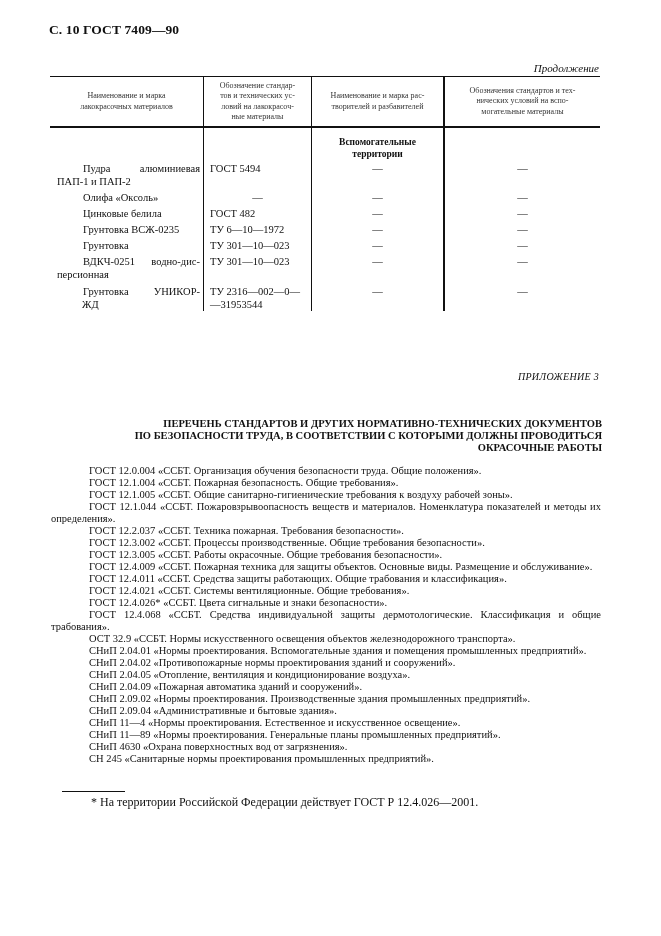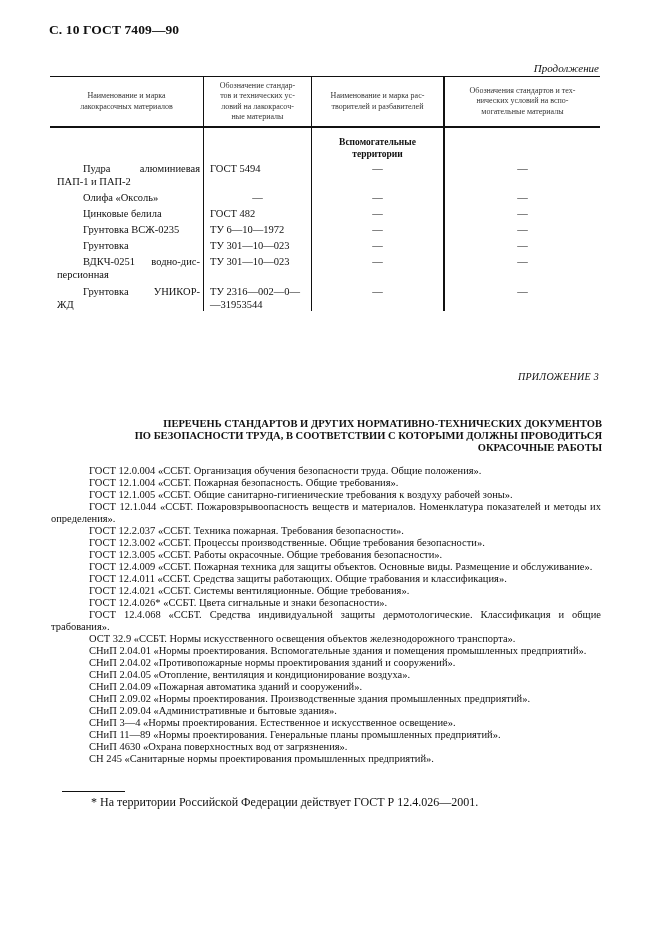--- a/index.html
+++ b/index.html
@@ -158,21 +158,21 @@
       <div style="text-indent:0;">персионная</div>
     </div>
     <div class="std">ТУ 301—10—023</div>
     <div class="solv">—</div>
     <div class="aux">—</div>
   </div>
 
   <div class="row" style="top:210px;">
     <div class="name">
       <div style="text-align:justify;text-align-last:justify;">Грунтовка УНИКОР-</div>
-      <div style="text-indent:0;">ЖД</div>
+      <div style="text-indent:0;margin-left:25px;">ЖД</div>
     </div>
     <div class="std">
       <div>ТУ 2316—002—0—</div>
       <div>—31953544</div>
     </div>
     <div class="solv">—</div>
     <div class="aux">—</div>
   </div>
 </div>
 
@@ -197,20 +197,20 @@
   <p>ГОСТ 12.4.021 «ССБТ. Системы вентиляционные. Общие требования».</p>
   <p>ГОСТ 12.4.026* «ССБТ. Цвета сигнальные и знаки безопасности».</p>
   <p>ГОСТ 12.4.068 «ССБТ. Средства индивидуальной защиты дермотологические. Классификация и общие трабования».</p>
   <p>ОСТ 32.9 «ССБТ. Нормы искусственного освещения объектов железнодорожного транспорта».</p>
   <p>СНиП 2.04.01 «Нормы проектирования. Вспомогательные здания и помещения промышленных предпри­ятий».</p>
   <p>СНиП 2.04.02 «Противопожарные нормы проектирования зданий и сооружений».</p>
   <p>СНиП 2.04.05 «Отопление, вентиляция и кондиционирование воздуха».</p>
   <p>СНиП 2.04.09 «Пожарная автоматика зданий и сооружений».</p>
   <p>СНиП 2.09.02 «Нормы проектирования. Производственные здания промышленных предприятий».</p>
   <p>СНиП 2.09.04 «Административные и бытовые здания».</p>
-  <p>СНиП 3—4 «Нормы проектирования. Естественное и искусственное освещение».</p>
+  <p>СНиП 11—4 «Нормы проектирования. Естественное и искусственное освещение».</p>
   <p>СНиП 11—89 «Нормы проектирования. Генеральные планы промышленных предприятий».</p>
   <p>СНиП 4630 «Охрана поверхностных вод от загрязнения».</p>
   <p>СН 245 «Санитарные нормы проектирования промышленных предприятий».</p>
 </div>
 
 <div class="fn-rule"></div>
 <div class="footnote">* На территории Российской Федерации действует ГОСТ Р 12.4.026—2001.</div>
 
 </body></html>

